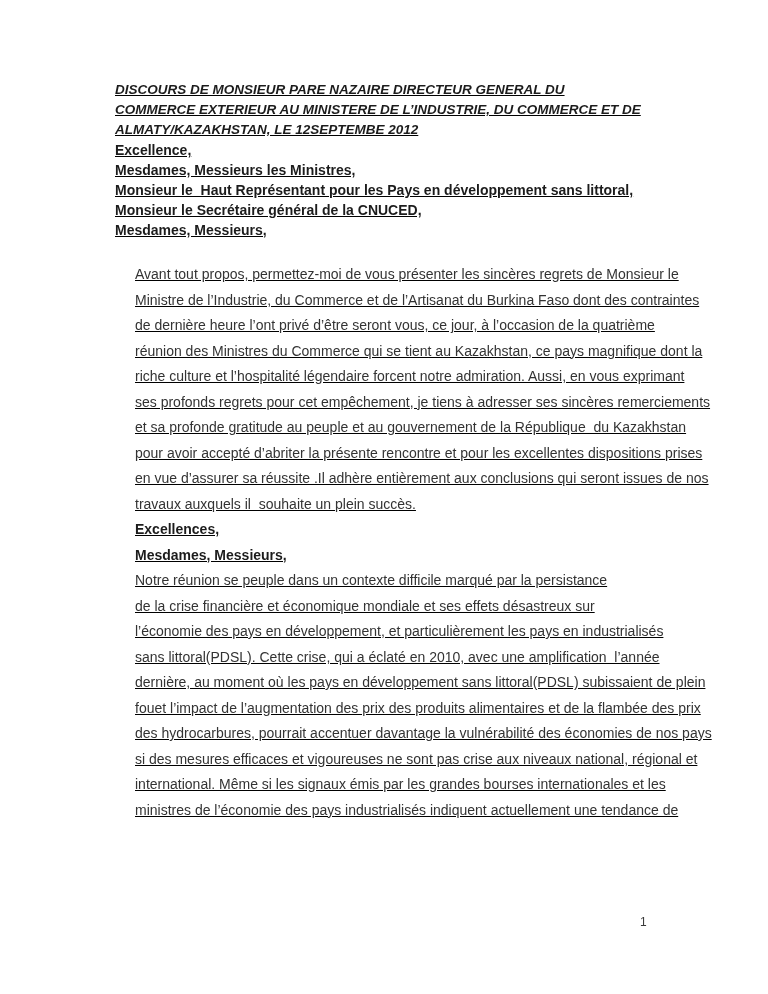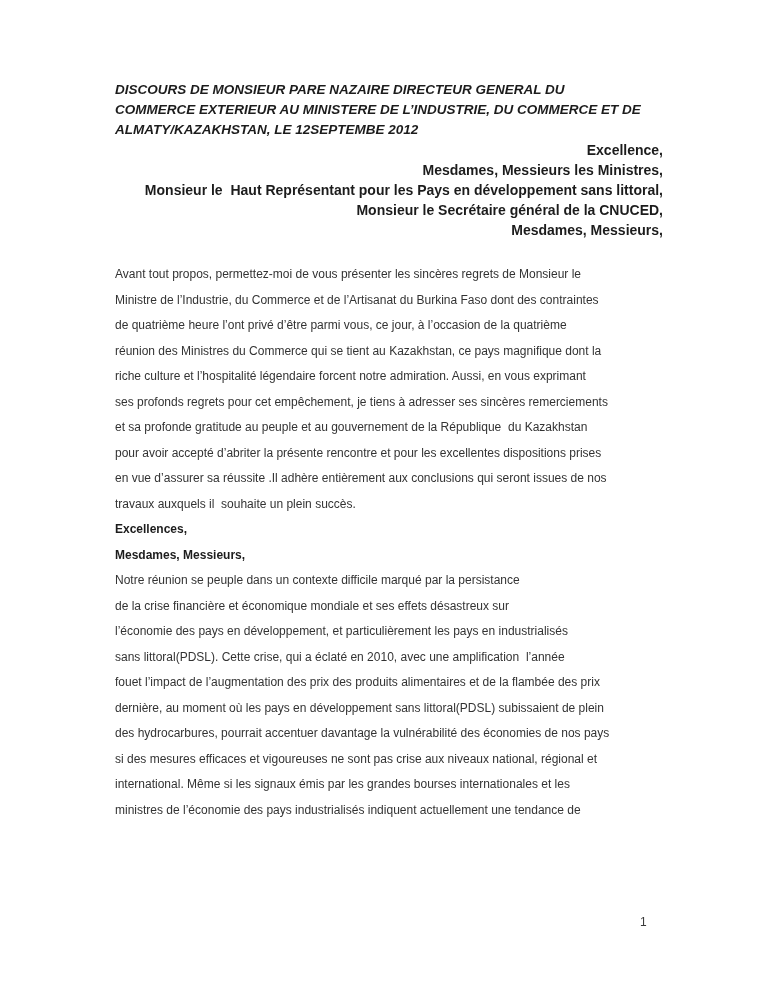--- a/index.html
+++ b/index.html
@@ -13,46 +13,47 @@
     height: 994px;
     background: var(--page-bg, #ffffff);
     overflow: hidden;
     font-family: "Liberation Sans", sans-serif;
   }
   .content {
     position: absolute;
     left: 115px;
     top: 80px;
     width: 548px;
+    text-decoration: underline;
   }
   .t-line {
     font-family: "Liberation Sans", sans-serif;
     font-style: italic;
     font-weight: bold;
     font-size: 13.5px;
     line-height: 20px;
     color: var(--heading, #1c1c1c);
     white-space: pre;
   }
   .s-line {
     font-weight: bold;
     font-size: 14px;
     line-height: 20px;
     color: var(--heading, #1c1c1c);
     white-space: pre;
-    text-align: right;
   }
   .body-block {
     margin-top: 22px;
   }
   .b-line {
-    font-size: 12px;
+    font-size: 14px;
     line-height: 25.5px;
     color: var(--text, #333333);
     white-space: pre;
+    margin-left: 20px;
   }
   .b-line.bold {
     font-weight: bold;
     color: var(--heading, #1c1c1c);
   }
   .page-number {
     position: absolute;
     left: 640px;
     top: 915px;
     font-size: 12px;
@@ -75,38 +76,38 @@
       <div class="s-line">Excellence,</div>
       <div class="s-line">Mesdames, Messieurs les Ministres,</div>
       <div class="s-line">Monsieur le  Haut Représentant pour les Pays en développement sans littoral,</div>
       <div class="s-line">Monsieur le Secrétaire général de la CNUCED,</div>
       <div class="s-line">Mesdames, Messieurs,</div>
     </div>
 
     <div class="body-block">
       <div class="b-line">Avant tout propos, permettez-moi de vous présenter les sincères regrets de Monsieur le</div>
       <div class="b-line">Ministre de l’Industrie, du Commerce et de l’Artisanat du Burkina Faso dont des contraintes</div>
-      <div class="b-line">de quatrième heure l’ont privé d’être parmi vous, ce jour, à l’occasion de la quatrième</div>
+      <div class="b-line">de dernière heure l’ont privé d’être seront vous, ce jour, à l’occasion de la quatrième</div>
       <div class="b-line">réunion des Ministres du Commerce qui se tient au Kazakhstan, ce pays magnifique dont la</div>
       <div class="b-line">riche culture et l’hospitalité légendaire forcent notre admiration. Aussi, en vous exprimant</div>
       <div class="b-line">ses profonds regrets pour cet empêchement, je tiens à adresser ses sincères remerciements</div>
       <div class="b-line">et sa profonde gratitude au peuple et au gouvernement de la République  du Kazakhstan</div>
       <div class="b-line">pour avoir accepté d’abriter la présente rencontre et pour les excellentes dispositions prises</div>
       <div class="b-line">en vue d’assurer sa réussite .Il adhère entièrement aux conclusions qui seront issues de nos</div>
       <div class="b-line">travaux auxquels il  souhaite un plein succès.</div>
 
       <div class="b-line bold">Excellences,</div>
       <div class="b-line bold">Mesdames, Messieurs,</div>
 
       <div class="b-line">Notre réunion se peuple dans un contexte difficile marqué par la persistance</div>
       <div class="b-line">de la crise financière et économique mondiale et ses effets désastreux sur</div>
       <div class="b-line">l’économie des pays en développement, et particulièrement les pays en industrialisés</div>
       <div class="b-line">sans littoral(PDSL). Cette crise, qui a éclaté en 2010, avec une amplification  l’année</div>
+      <div class="b-line">dernière, au moment où les pays en développement sans littoral(PDSL) subissaient de plein</div>
       <div class="b-line">fouet l’impact de l’augmentation des prix des produits alimentaires et de la flambée des prix</div>
-      <div class="b-line">dernière, au moment où les pays en développement sans littoral(PDSL) subissaient de plein</div>
       <div class="b-line">des hydrocarbures, pourrait accentuer davantage la vulnérabilité des économies de nos pays</div>
       <div class="b-line">si des mesures efficaces et vigoureuses ne sont pas crise aux niveaux national, régional et</div>
       <div class="b-line">international. Même si les signaux émis par les grandes bourses internationales et les</div>
       <div class="b-line">ministres de l’économie des pays industrialisés indiquent actuellement une tendance de</div>
     </div>
 
   </div>
 
   <div class="page-number">1</div>
 </div>

